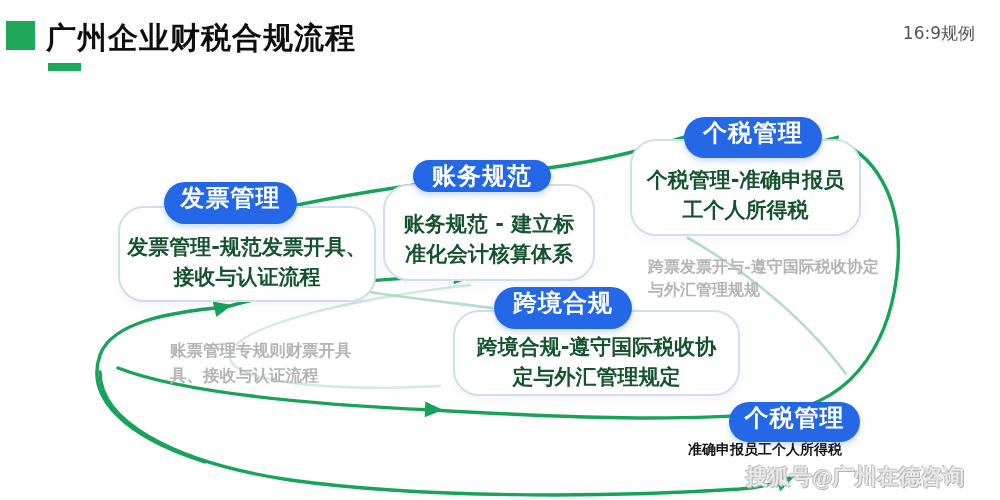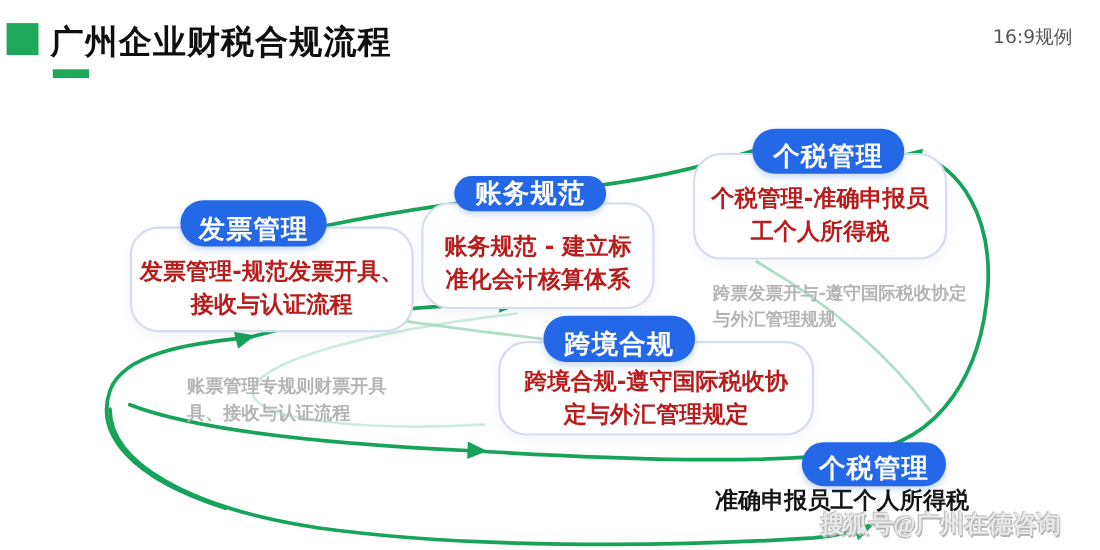--- a/index.html
+++ b/index.html
@@ -24,30 +24,30 @@
   
   .ghost{position:absolute;z-index:2;color:#b4b4b4;font-weight:600;line-height:23px;}
   .ghost-1{left:648px;top:255px;font-size:16px;width:270px;}
   .ghost-2{left:170px;top:338px;font-size:16.5px;width:220px;line-height:25px;}
   .ghost .l2{display:block;}
   
   .card{
     position:absolute;z-index:3;background:#fff;border:2px solid #d3ddef;border-radius:26px;
     box-shadow:0 4px 10px rgba(40,60,120,.05);box-sizing:border-box;
     display:flex;align-items:flex-start;justify-content:center;text-align:center;
-    color:#b91c1c;font-weight:700;font-size:21px;line-height:30px;
+    color:#14532d;font-weight:700;font-size:21px;line-height:30px;
   }
   .pill{
     position:absolute;z-index:4;background:#2468e8;border-radius:999px;
-    display:flex;align-items:flex-end;justify-content:center;
+    display:flex;align-items:flex-start;justify-content:center;
     color:#ffffff;font-weight:800;font-size:24px;letter-spacing:1px;
     box-shadow:0 3px 6px rgba(36,104,232,.25);
   }
   .plain-desc{
-    position:absolute;z-index:3;color:#141414;font-weight:700;font-size:21px;
+    position:absolute;z-index:3;color:#141414;font-weight:700;font-size:14px;
     text-align:center;white-space:nowrap;
   }
   
   .pill-1{left:164px;top:182px;width:133px;height:42px;}
   .card-1{left:118px;top:206px;width:258px;height:96px;padding:24px 0 0;}
   .pill-2{left:413px;top:160px;width:138px;height:32px;}
   .card-2{left:383px;top:184px;width:212px;height:97px;padding:23px 10px 0;}
   .pill-3{left:684px;top:117px;width:138px;height:41px;}
   .card-3{left:630px;top:139px;width:231px;height:97px;padding:24px 12px 0;}
   .pill-4{left:494px;top:287px;width:138px;height:42px;}

